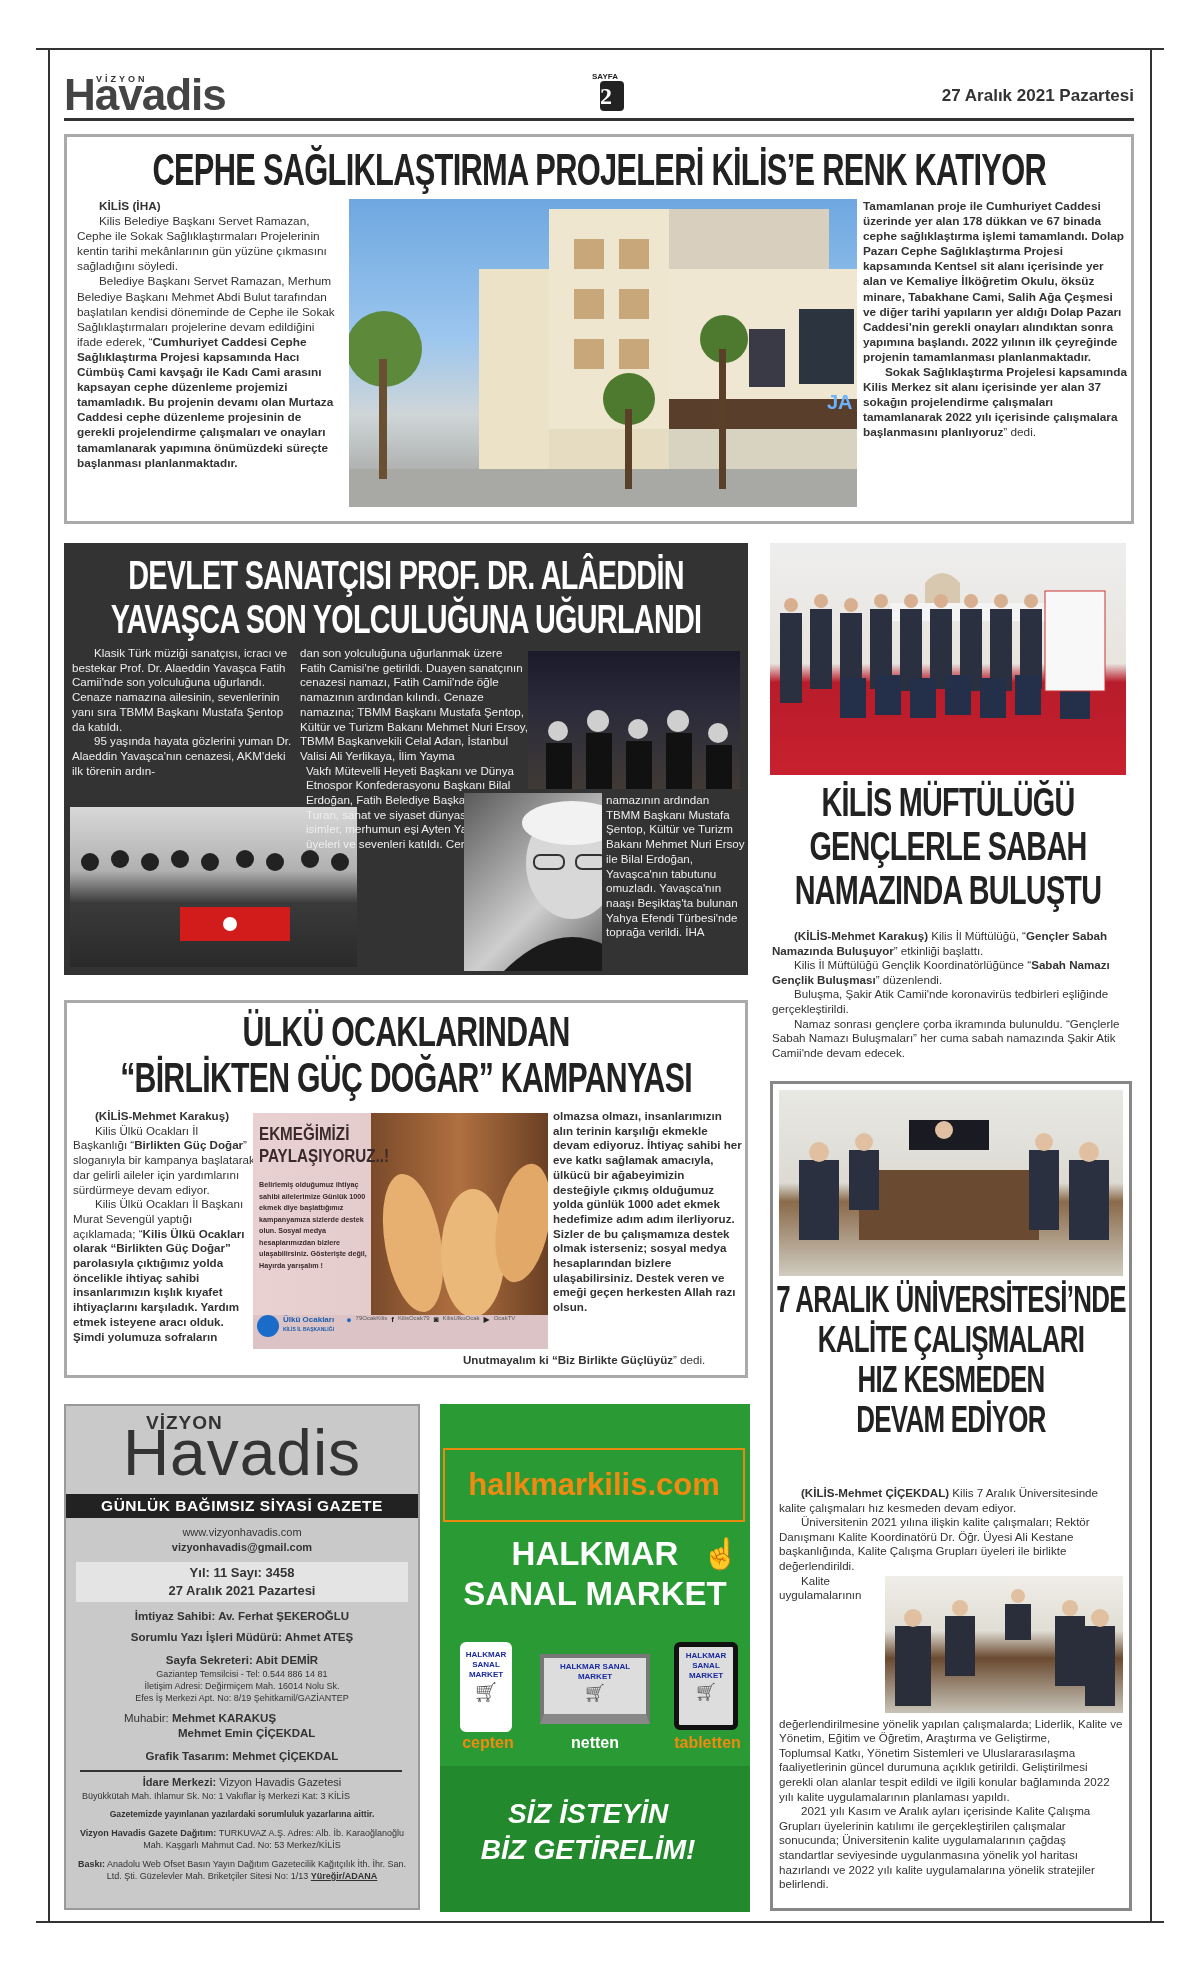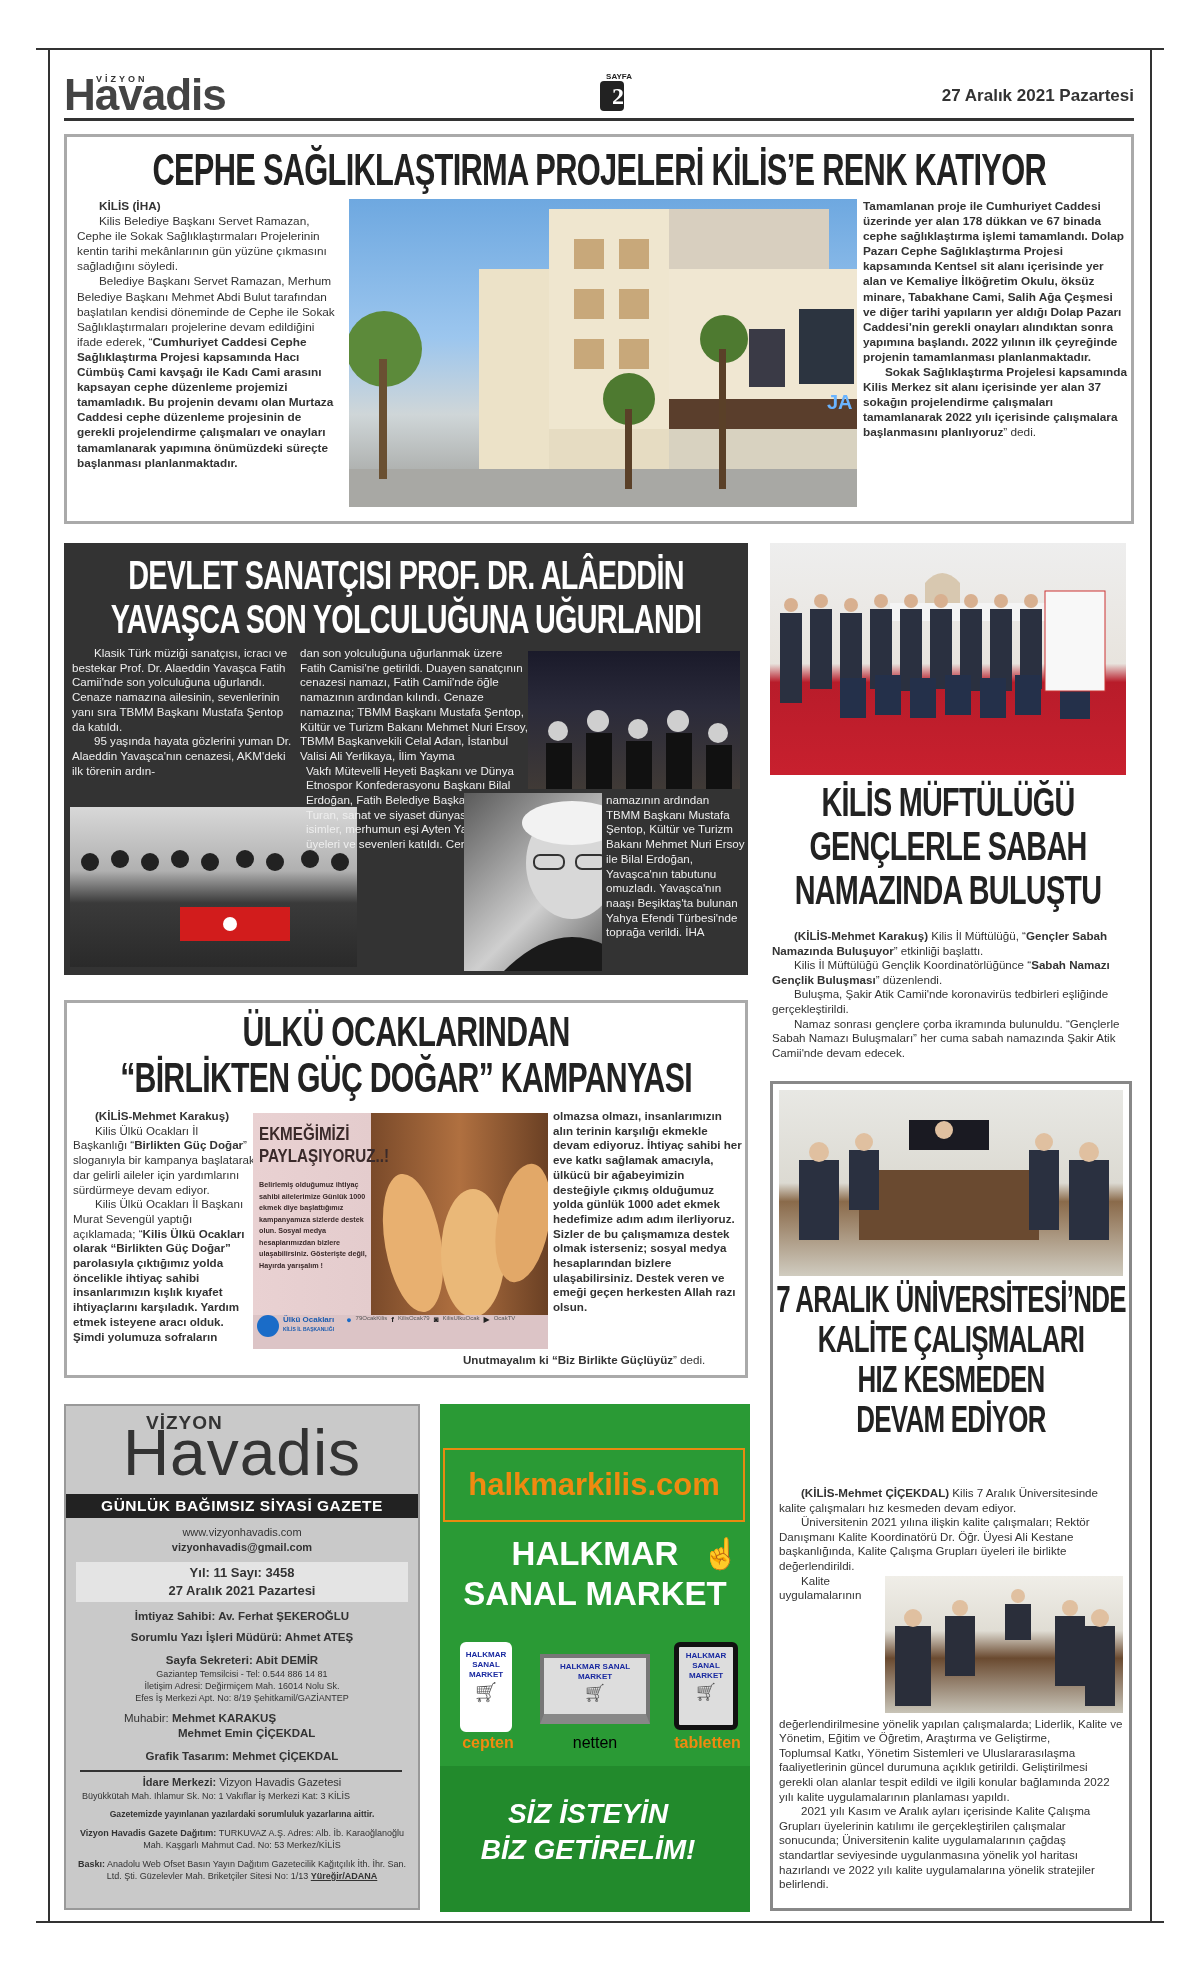--- a/index.html
+++ b/index.html
@@ -3,21 +3,21 @@
 <meta charset="utf-8">
 <style>
 *{box-sizing:border-box;margin:0;padding:0}
 body{width:1200px;height:1969px;background:#fff;font-family:"Liberation Sans",sans-serif;color:#222;position:relative;overflow:hidden}
 .frame{position:absolute;left:48px;top:48px;width:1104px;height:1874px;border-left:2px solid #333;border-right:2px solid #333}
 .topline{position:absolute;left:36px;top:48px;width:1128px;border-top:2px solid #333}
 .botline{position:absolute;left:36px;top:1921px;width:1128px;border-top:2px solid #333}
 .masthead{position:absolute;left:64px;top:72px;width:1070px;height:50px}
 .logo-small{position:absolute;left:32px;top:2px;font-size:9px;letter-spacing:3px;font-weight:700;color:#333}
 .logo-big{position:absolute;left:0;top:0;font-size:44px;font-weight:700;color:#444;letter-spacing:-1px;line-height:46px}
-.sayfa{position:absolute;left:528px;top:0;text-align:right;width:40px}
+.sayfa{position:absolute;left:528px;top:0;text-align:left;width:40px}
 .sayfa-lbl{font-size:8px;font-weight:700}
 .sayfa-num{background:#222;color:#fff;font-size:24px;font-weight:700;width:24px;height:30px;line-height:30px;margin:0 auto;border-radius:4px;font-family:"Liberation Serif",serif}
 .datehdr{position:absolute;right:0;top:14px;font-size:17px;font-weight:700;color:#333}
 .mastrule{position:absolute;left:64px;top:118px;width:1070px;border-top:3px solid #333}
 .box{position:absolute;border:3px solid #999}
 .headline{font-weight:900;text-align:center;color:#222;letter-spacing:-1px;font-family:"Liberation Sans",sans-serif;transform:scaleX(.72);transform-origin:center}
 .txt{font-size:12.2px;line-height:15.3px;color:#333;text-align:left}
 .txt p{text-indent:22px}
 .txt .b{font-weight:700}
 .photo{position:absolute;overflow:hidden}
@@ -335,20 +335,20 @@
   </div>
   <div style="position:absolute;left:100px;top:250px;width:110px;height:70px;background:#ddd;border:4px solid #777;border-bottom:10px solid #888;padding:4px">
     <div style="color:#1a2aa0;font-size:8px;font-weight:700;line-height:10px">HALKMAR SANAL MARKET</div>
     <div style="color:#555;font-size:18px">🛒︎</div>
   </div>
   <div style="position:absolute;left:234px;top:238px;width:64px;height:88px;background:#ddd;border:5px solid #111;border-radius:6px;padding:4px 2px">
     <div style="color:#1a2aa0;font-size:8px;font-weight:700;line-height:10px">HALKMAR SANAL MARKET</div>
     <div style="color:#555;font-size:18px">🛒︎</div>
   </div>
   <div style="position:absolute;left:8px;top:330px;width:80px;color:#f08a10;font-size:16px;font-weight:700">cepten</div>
-  <div style="position:absolute;left:115px;top:330px;width:80px;color:#000000;font-size:16px;font-weight:400">netten</div>
+  <div style="position:absolute;left:115px;top:330px;width:80px;color:#ffffff;font-size:16px;font-weight:700">netten</div>
   <div style="position:absolute;left:225px;top:330px;width:85px;color:#f08a10;font-size:16px;font-weight:700">tabletten</div>
   <div style="position:absolute;left:0;top:362px;width:310px;height:146px;background:#228a2c"></div>
   <div style="position:absolute;left:0;top:392px;width:296px;font-size:28px;font-weight:700;line-height:36px;font-style:italic">
     <div>SİZ İSTEYİN</div>
     <div>BİZ GETİRELİM!</div>
   </div>
 </div>
 
 </body></html>

